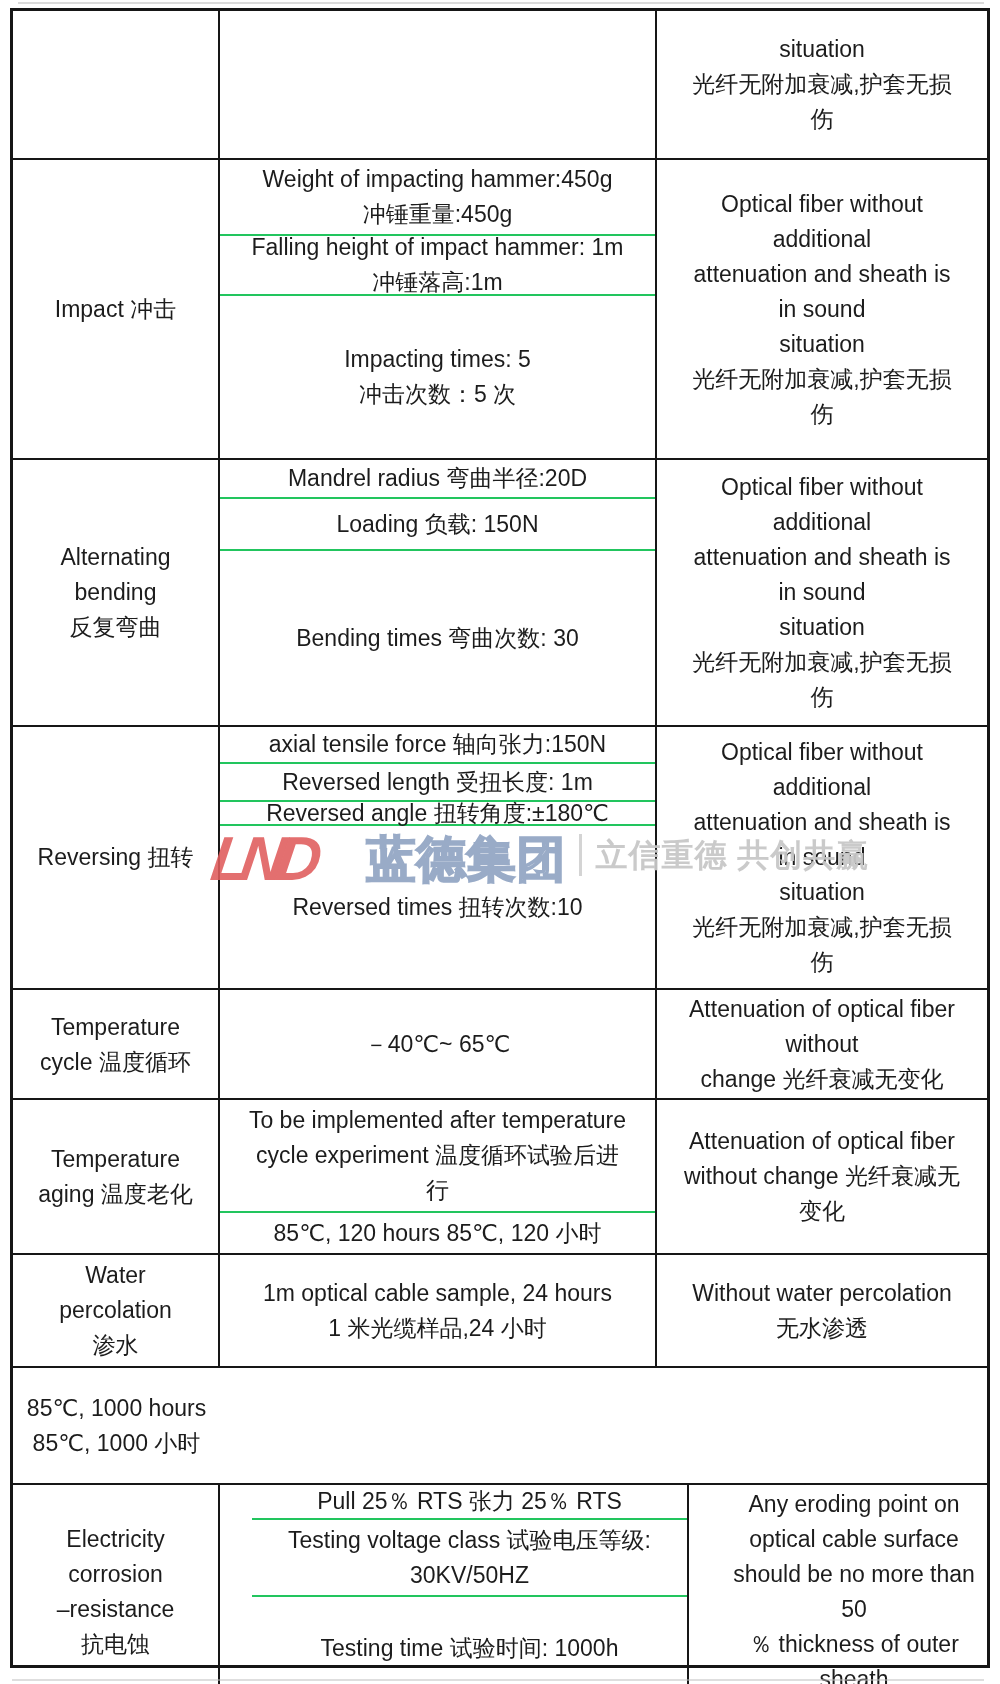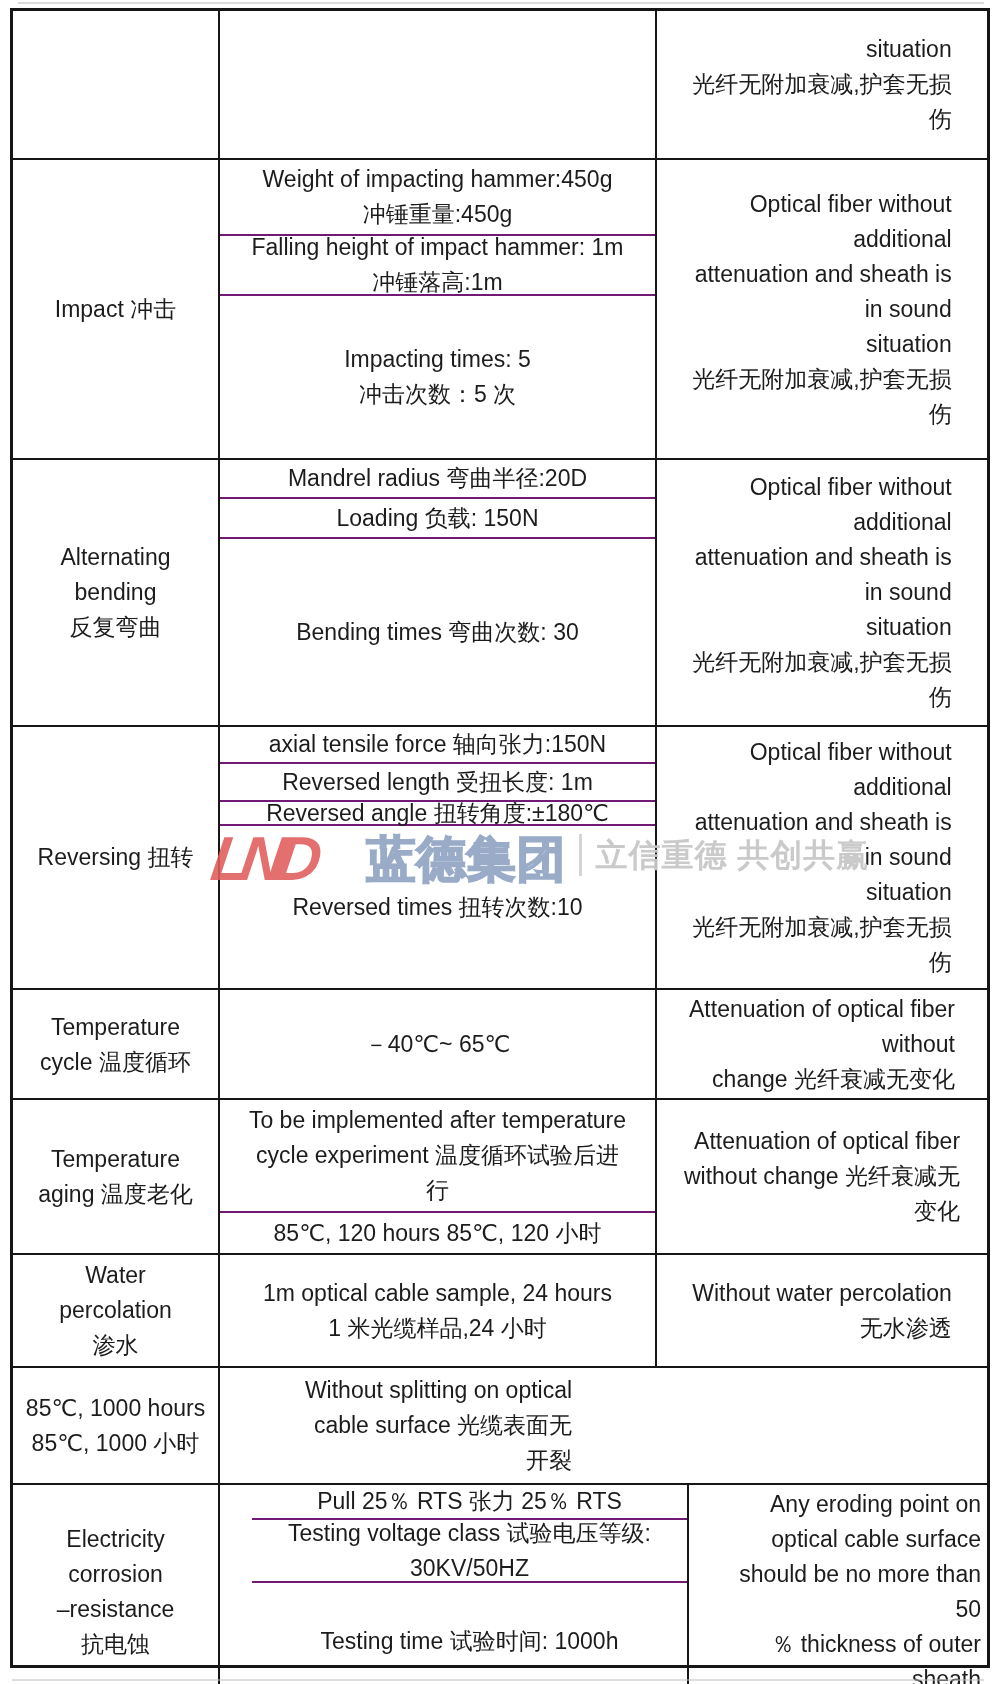--- a/index.html
+++ b/index.html
@@ -21,24 +21,24 @@
     display:grid;grid-template-columns:207px 437px 1fr;
     border-bottom:2px solid #161616;box-sizing:border-box;
   }
   .row:last-child{border-bottom:none;gap:32px;}
   .cell{
     border-right:2px solid #161616;box-sizing:border-box;
     display:flex;flex-direction:column;align-items:center;justify-content:center;
     text-align:center;white-space:pre-line;
     font-size:23px;line-height:35px;padding:2px 6px;
   }
-  .cell:last-child{border-right:none;text-align:right;}
+  .cell:last-child{border-right:none;}
   .cell.subs{padding:0;justify-content:flex-start;align-items:stretch;}
   .sub{
-    border-bottom:2px solid #701a75;box-sizing:border-box;
+    border-bottom:2px solid #22c55e;box-sizing:border-box;
     display:flex;align-items:center;justify-content:center;
     text-align:center;white-space:pre-line;
     font-size:23px;line-height:35px;padding:1px 6px;
   }
   .sub:last-child{border-bottom:none;flex:1;}
 
   
   #watermark{
     position:absolute;left:212px;top:824px;height:70px;z-index:5;
     display:flex;align-items:center;pointer-events:none;
@@ -93,21 +93,21 @@
 光纤无附加衰减,护套无损
 伤</div>
   </div>
 
   <div class="row" style="height:267px">
     <div class="cell">Alternating
 bending
 反复弯曲</div>
     <div class="cell subs">
       <div class="sub" style="height:39px">Mandrel radius 弯曲半径:20D</div>
-      <div class="sub" style="height:40px">Loading 负载: 150N</div>
+      <div class="sub" style="height:52px">Loading 负载: 150N</div>
       <div class="sub">Bending times 弯曲次数: 30</div>
     </div>
     <div class="cell">Optical fiber without
 additional
 attenuation and sheath is
 in sound
 situation
 光纤无附加衰减,护套无损
 伤</div>
   </div>
@@ -158,33 +158,30 @@
 渗水</div>
     <div class="cell">1m optical cable sample, 24 hours
 1 米光缆样品,24 小时</div>
     <div class="cell">Without water percolation
 无水渗透</div>
   </div>
 
   <div class="row" style="height:117px">
     <div class="cell">85℃, 1000 hours
 85℃, 1000  小时</div>
-    <div class="cell">Without splitting on optical
-cable surface  光缆表面无
-开裂</div>
   </div>
 
   <div class="row" style="height:180px">
     <div class="cell">Electricity
 corrosion
 –resistance
 抗电蚀</div>
     <div class="cell subs">
       <div class="sub" style="height:35px">Pull 25％  RTS 张力 25％  RTS</div>
-      <div class="sub" style="height:63px">Testing voltage class 试验电压等级:
+      <div class="sub" style="height:77px">Testing voltage class 试验电压等级:
 30KV/50HZ</div>
       <div class="sub">Testing time 试验时间: 1000h</div>
     </div>
     <div class="cell">Any eroding point on
 optical cable surface
 should be no more than 50
 ％  thickness of outer
 sheath</div>
   </div>
 

